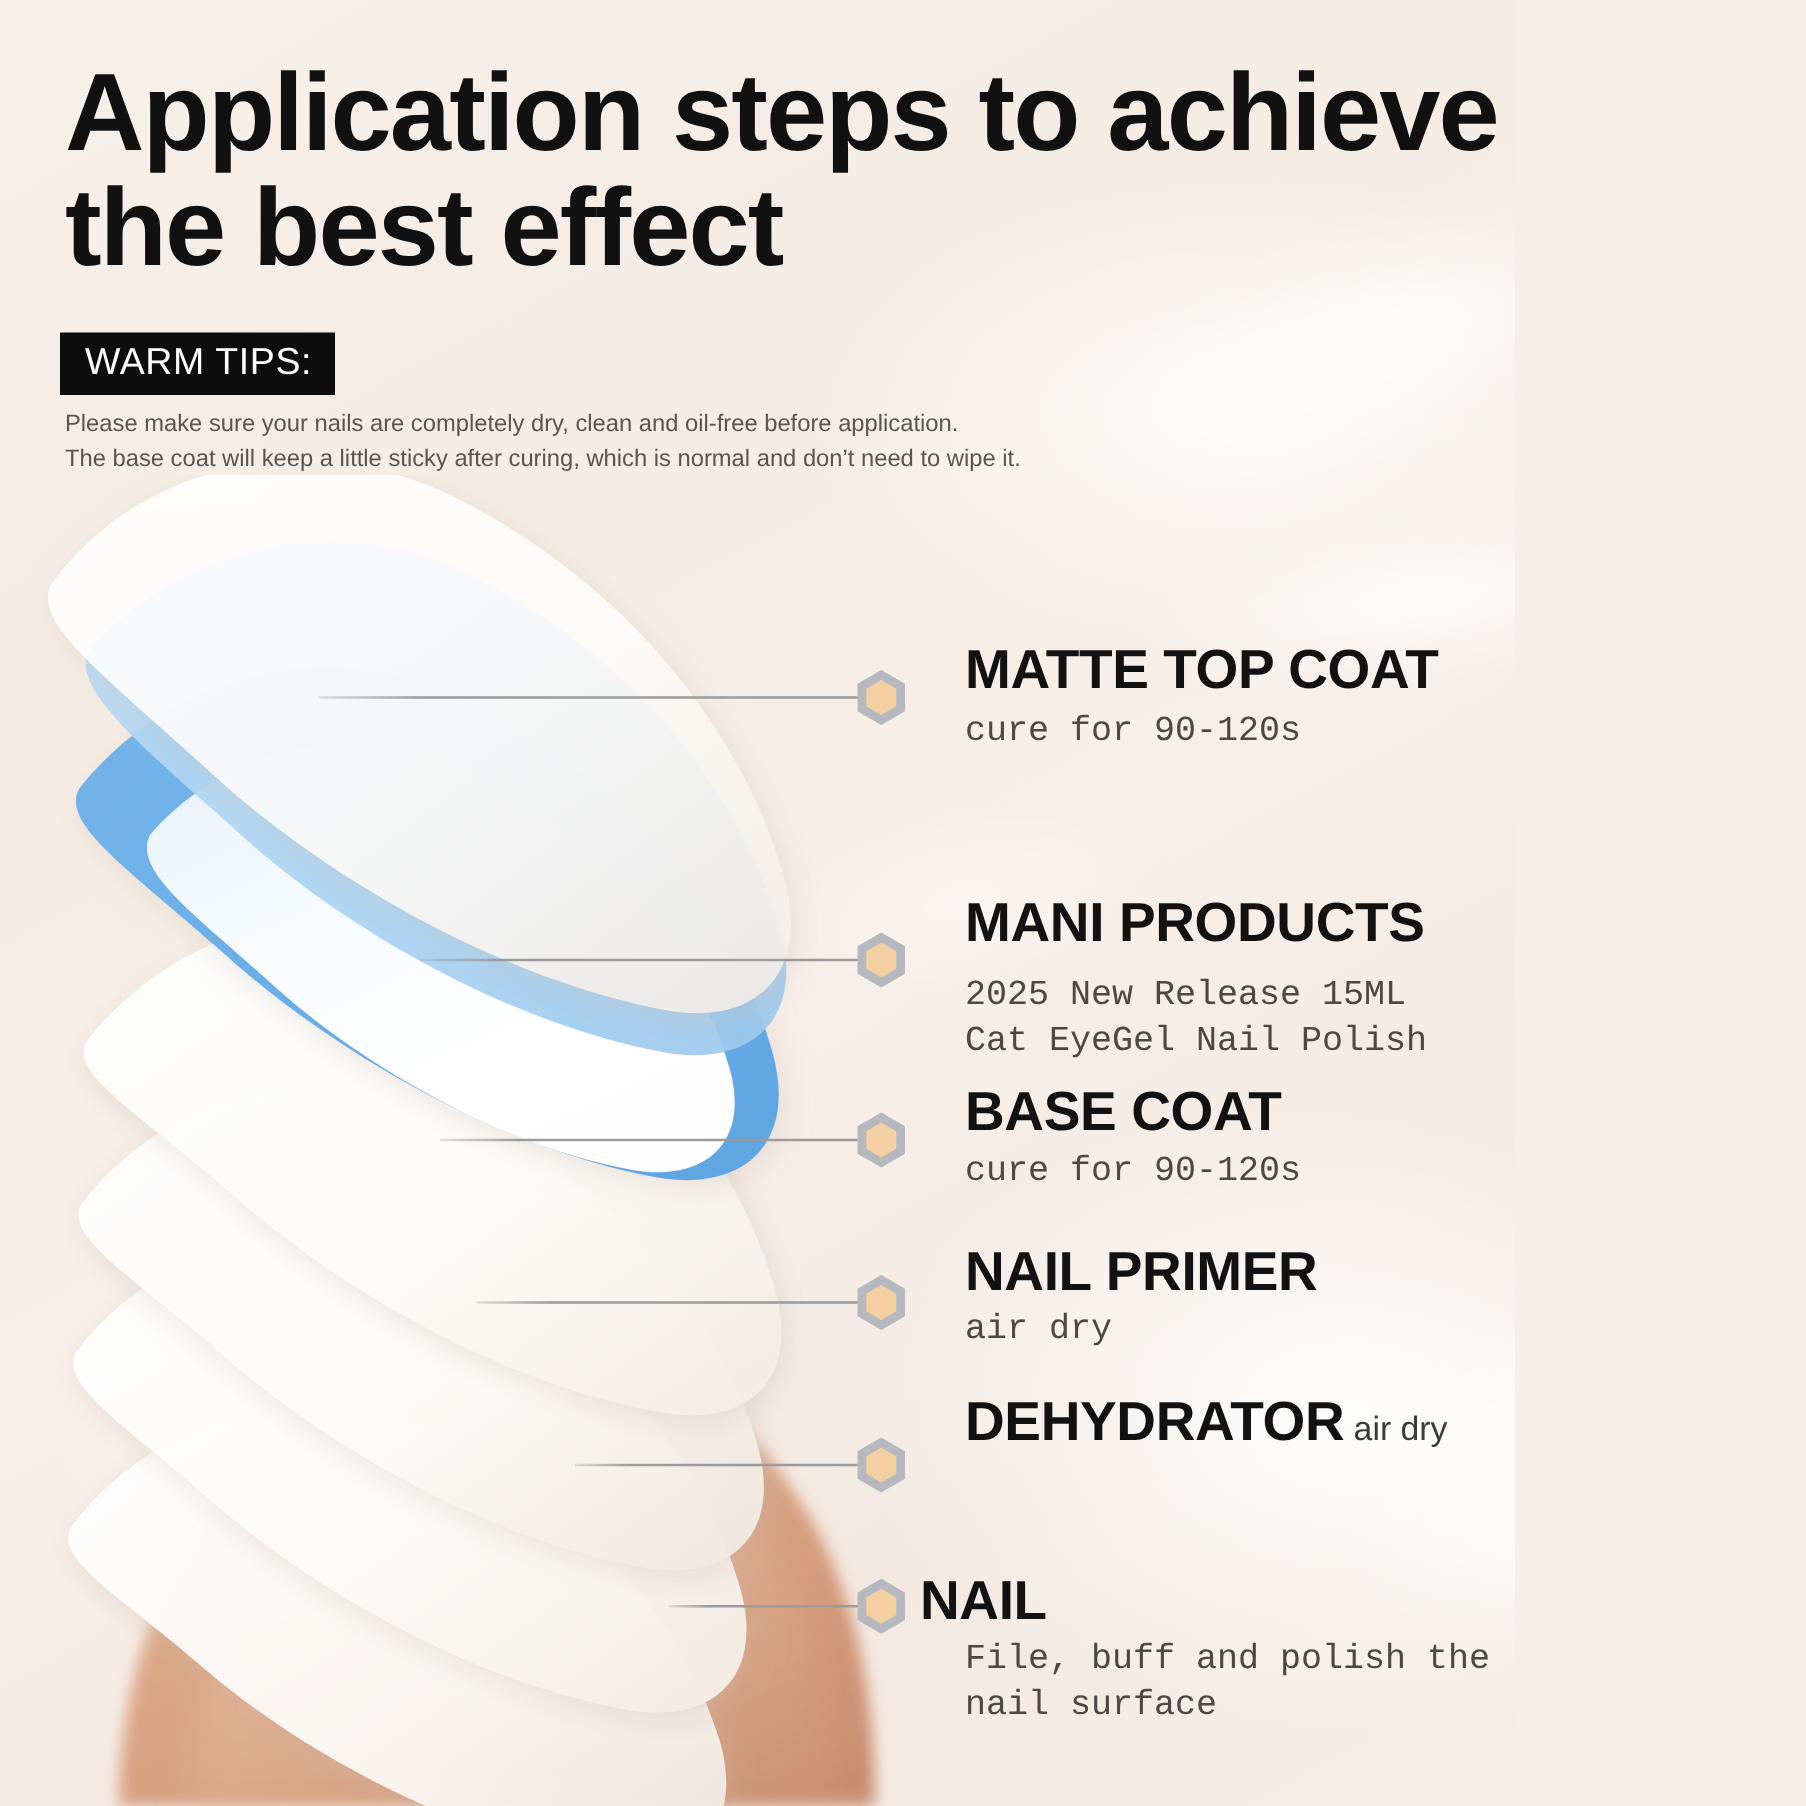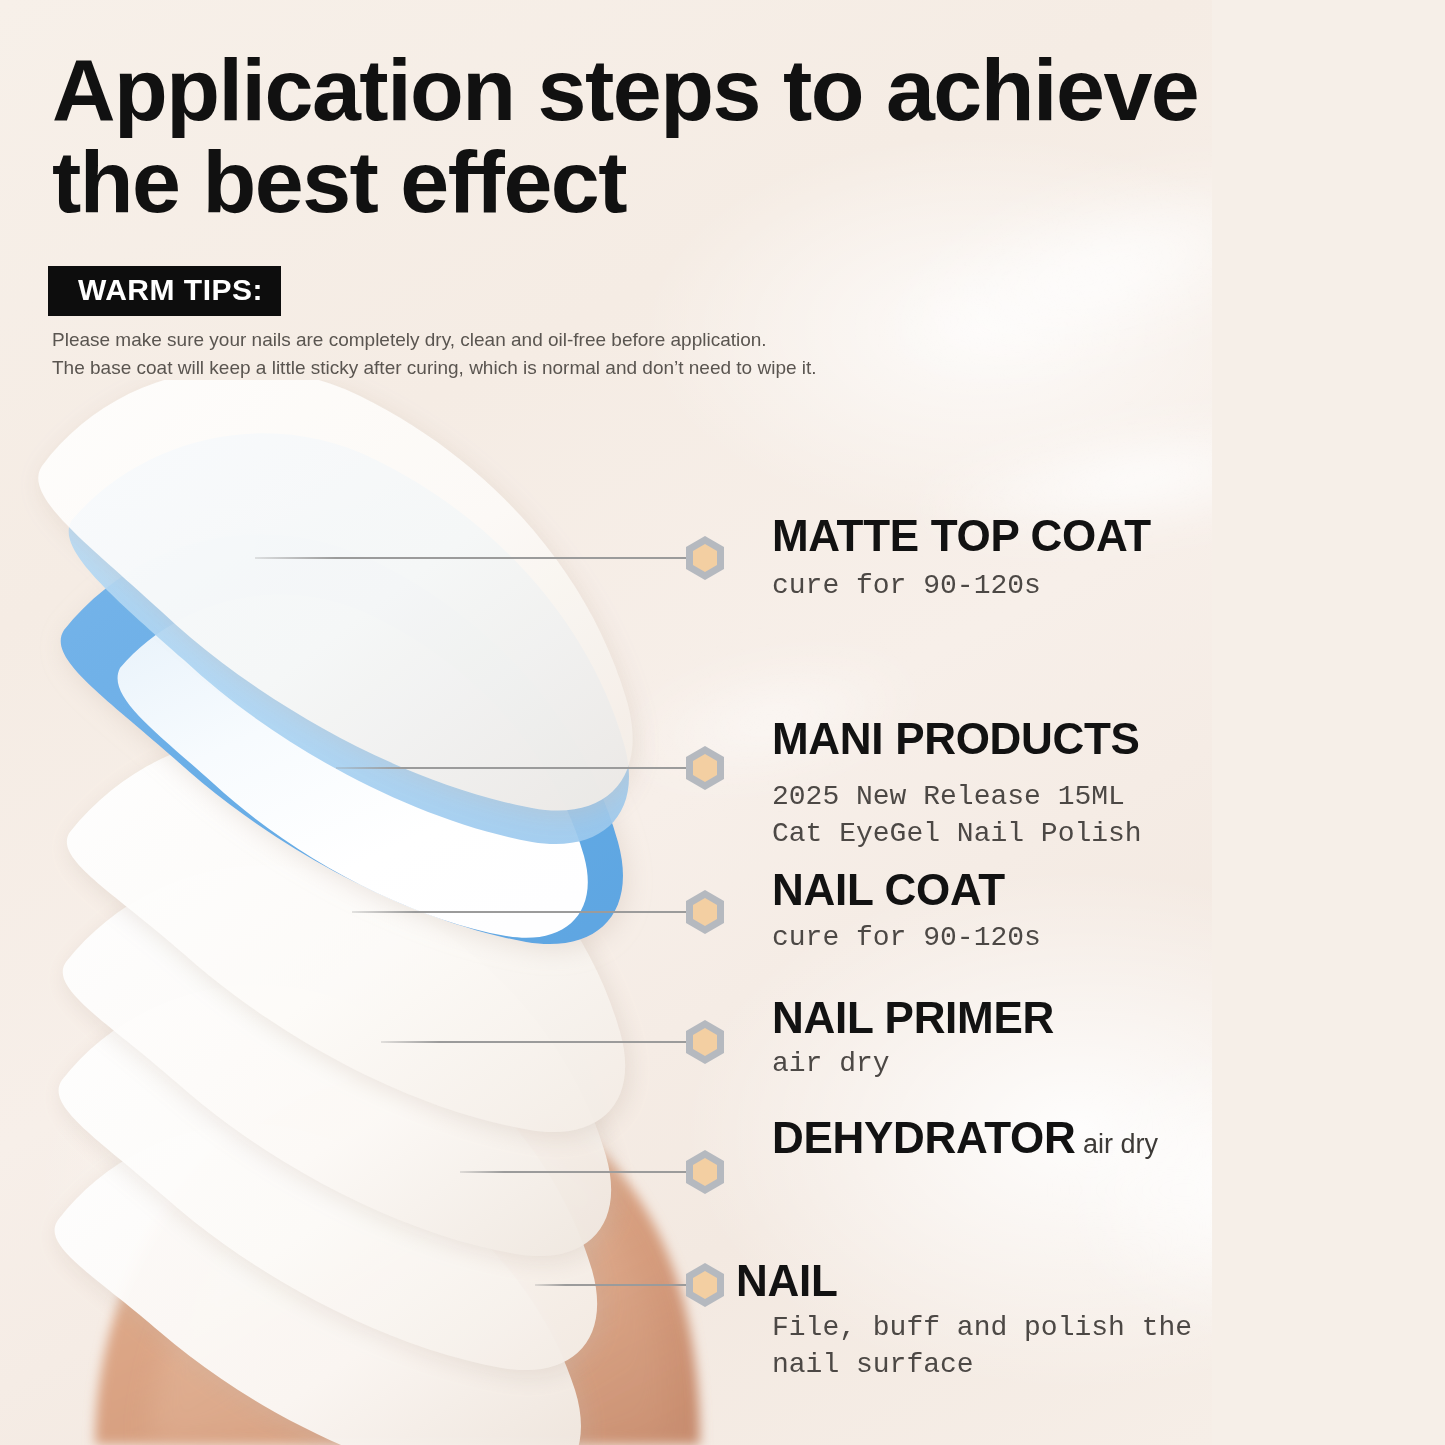--- a/index.html
+++ b/index.html
@@ -52,22 +52,22 @@
   .headline{
     position:absolute;left:52px;top:44px;width:1340px;
     font-size:88px;line-height:1.05;font-weight:700;
     letter-spacing:-1.5px;color:#111;
     font-family:"Liberation Sans", sans-serif;
     white-space:pre-line;
   }
   .warmtips{
     position:absolute;left:48px;top:266px;
     background:#0d0d0d;color:#fff;
-    font-size:30px;font-weight:700;letter-spacing:.5px;
-    padding:7px 18px 9px 30px;
+    font-size:30px;font-weight:400;letter-spacing:.5px;
+    padding:7px 18px 9px 20px;
   }
   .tips-body{
     position:absolute;left:52px;top:326px;width:1360px;
     font-size:19px;line-height:1.46;color:#5a5550;
     white-space:pre-line;
   }
 
   
   .nailwrap{position:absolute;left:0;top:380px;width:740px;height:1065px;}
   .nailwrap svg{display:block;}
@@ -209,21 +209,21 @@
         <div>MANI PRODUCTS</div>
       </div>
       <div class="sub" style="left: 772px; top: 740px; margin-top: 39px;">2025 New Release 15ML
 Cat EyeGel Nail Polish</div>
       <div class="lead-line" style="left: 352px; top: 911px; width: 353px;"></div>
       <div class="hexmark" style="left: 681px; top: 888px;"><svg width="48" height="48" viewBox="0 0 48 48">
           <polygon points="24,2 43,13 43,35 24,46 5,35 5,13" fill="#b5b9bf"></polygon>
           <polygon points="24,10 36,17 36,31 24,38 12,31 12,17" fill="#f3cfa2"></polygon>
         </svg></div>
       <div class="title" style="left: 772px; top: 867px;">
-        <div>NAIL COAT</div>
+        <div>BASE COAT</div>
       </div>
       <div class="sub" style="left: 772px; top: 920px;">cure for 90-120s</div>
       <div class="lead-line" style="left: 381px; top: 1041px; width: 324px;"></div>
       <div class="hexmark" style="left: 681px; top: 1018px;"><svg width="48" height="48" viewBox="0 0 48 48">
           <polygon points="24,2 43,13 43,35 24,46 5,35 5,13" fill="#b5b9bf"></polygon>
           <polygon points="24,10 36,17 36,31 24,38 12,31 12,17" fill="#f3cfa2"></polygon>
         </svg></div>
       <div class="title" style="left: 772px; top: 995px;">
         <div>NAIL PRIMER</div>
       </div>

